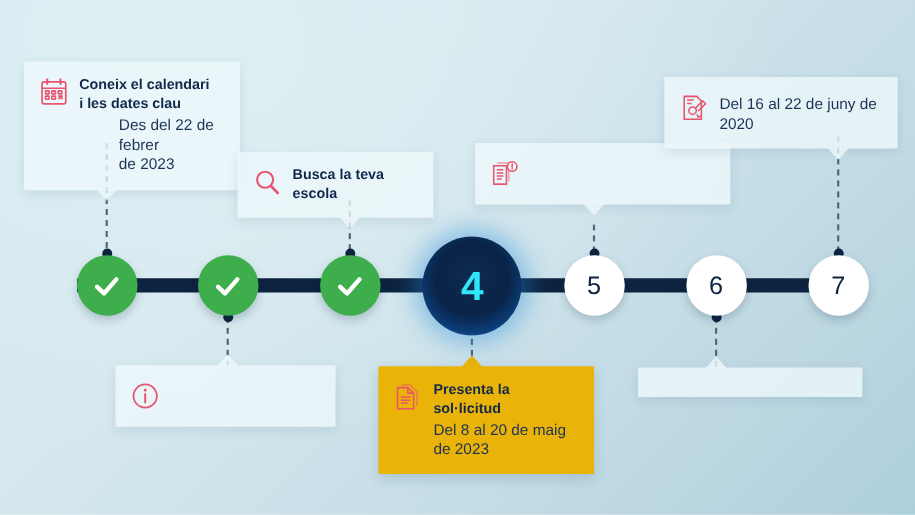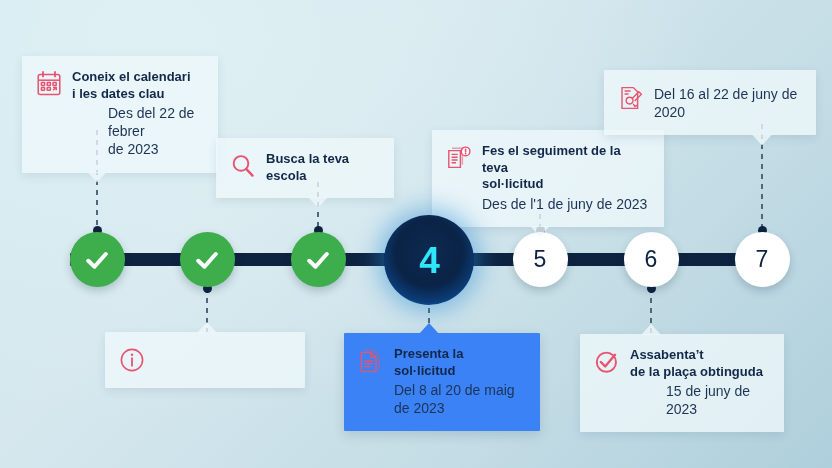--- a/index.html
+++ b/index.html
@@ -106,21 +106,21 @@
 
   
   .card {
     position: absolute;
     border-radius: 1px;
     padding: 13px 16px 14px 14px;
     background: rgba(238,247,250,0.80);
     box-shadow: 0 3px 10px rgba(20,60,90,0.10);
   }
   .card.solid {
-    background: #3b82f6;
+    background: #eab308;
     box-shadow: 0 4px 12px rgba(20,60,90,0.16);
   }
 
   .card .tail {
     position: absolute;
     width: 20px;
     height: 11px;
     margin-left: -10px;
     background: inherit;
     clip-path: polygon(0 0, 100% 0, 50% 100%);
@@ -295,42 +295,24 @@
           <div class="card-icon">
             <svg viewBox="0 0 26 28" fill="none" stroke="#e8536f" stroke-width="1.4">
               <path d="M2.8 6.6h11.6v16.8H2.8z"></path>
               <path d="M5.6 10.4h6M5.6 13.2h6M5.6 16h6M5.6 18.8h4.4"></path>
               <path d="M6 4.2h10.4v16.6" stroke-opacity=".55"></path>
               <circle cx="19.6" cy="7.4" r="4.3" fill="#ffffff"></circle>
               <path d="M19.6 5.2v2.8" stroke-linecap="round" stroke-width="1.5"></path>
               <circle cx="19.6" cy="9.7" r=".85" fill="#e8536f" stroke="none"></circle>
             </svg>
           </div>
-          <div>
-            <div class="card-title">Fes el seguiment de la teva
-sol·licitud</div>
-            <div class="card-sub">Des de l'1 de juny de 2023</div>
-          </div>
         </div>
         <div class="tail" style="left: 108px; bottom: -10px;"></div>
       </div>
       <div class="card below" style="left: 580px; top: 334px; width: 204px;">
-        <div class="card-row">
-          <div class="card-icon">
-            <svg viewBox="0 0 26 26" fill="none" stroke="#e8536f" stroke-width="1.9">
-              <circle cx="12.4" cy="13.2" r="9.6"></circle>
-              <path d="M6.8 13 L11.2 17.4 L21 5.8" stroke-width="2.4" stroke-linecap="round" stroke-linejoin="round"></path>
-            </svg>
-          </div>
-          <div>
-            <div class="card-title">Assabenta’t
-de la plaça obtinguda</div>
-            <div class="card-sub indent">15 de juny de 2023</div>
-          </div>
-        </div>
         <div class="tail" style="left: 71px; top: -10px;"></div>
       </div>
       <div class="card above" style="left: 604px; top: 70px; width: 212px;">
         <div class="card-row">
           <div class="card-icon">
             <svg viewBox="0 0 26 28" fill="none" stroke="#e8536f" stroke-width="1.4">
               <path d="M4 3.6h11.4l4.2 4.2v16.6H4z"></path>
               <path d="M6.6 7h6M6.6 10h4"></path>
               <circle cx="11.6" cy="16.6" r="3.4"></circle>
               <path d="M14.2 14.4l6.6-6.7 2.6 2.6-6.7 6.6" stroke-linejoin="round"></path>

